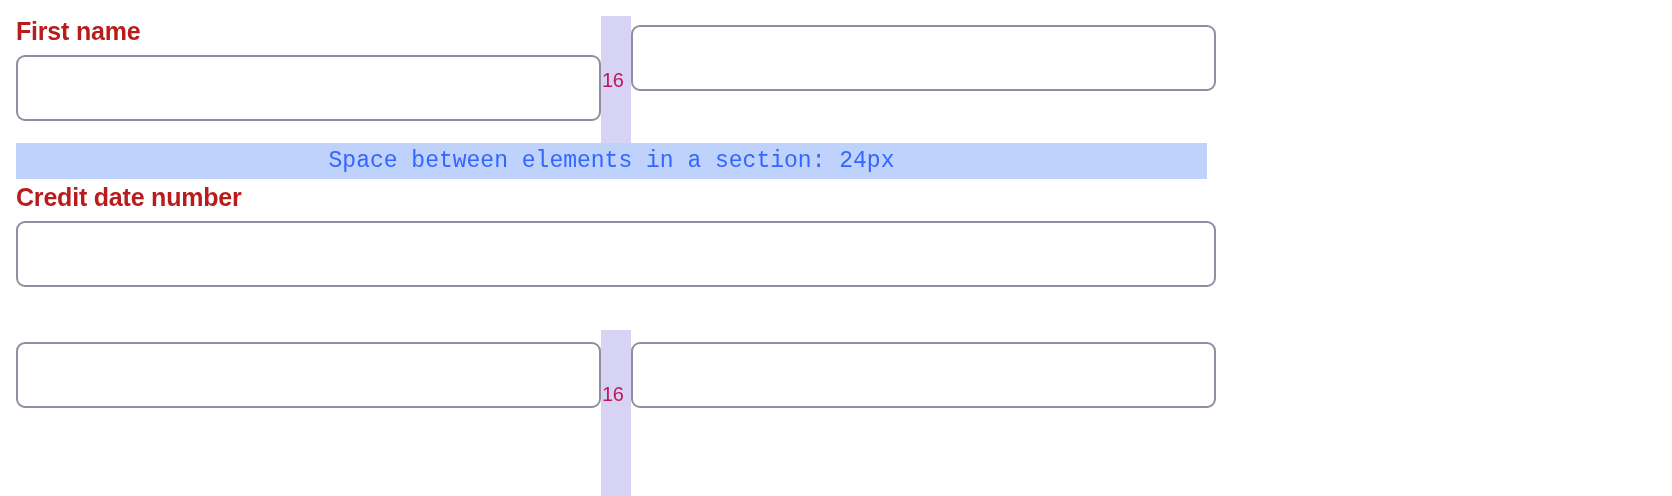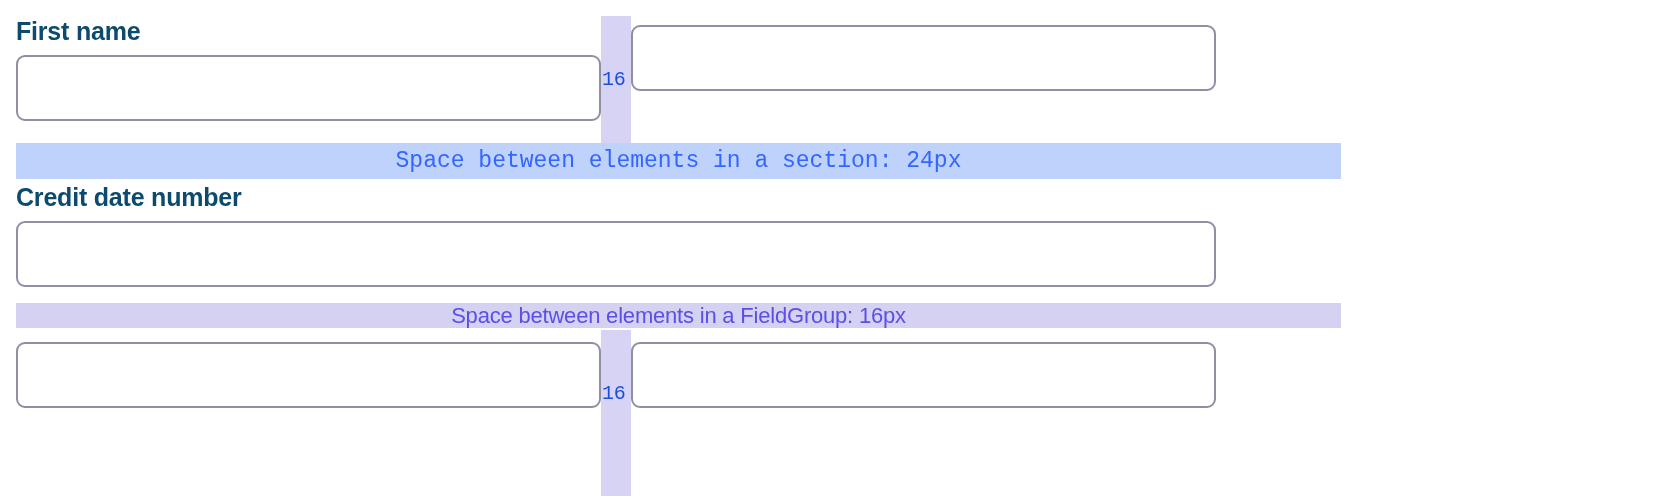--- a/index.html
+++ b/index.html
@@ -35,24 +35,24 @@
   
   .gutter {
     position: absolute;
     width: 30px;
     background: #d7d3f4;
     z-index: 1;
   }
   .gutter .gutter-label {
     position: absolute;
     left: 1px;
-    font-family: Liberation Mono, monospace;
+    font-family: Liberation Sans, sans-serif;
     font-size: 20px;
     line-height: 20px;
-    color: #1d4ed8;
+    color: #be185d;
     letter-spacing: -0.3px;
   }
   .gutter-top { left: 585px; top: 16px; height: 130px; }
   .gutter-top .gutter-label { top: 54px; }
   .gutter-bot { left: 585px; top: 330px; height: 166px; }
   .gutter-bot .gutter-label { top: 54px; }
 
   
   .row {
     position: absolute;
@@ -68,21 +68,21 @@
   .field-left  { left: 0px;   width: 585px; }
   .field-right { left: 615px; width: 585px; }
   .field-full  { left: 0px;   width: 1200px; }
 
   .field-label {
     display: block;
     font-family: "Liberation Sans", sans-serif;
     font-size: 25px;
     font-weight: bold;
     line-height: 30px;
-    color: #0c4a6e;
+    color: #b91c1c;
     letter-spacing: -0.2px;
     white-space: nowrap;
   }
 
   .field-input {
     display: block;
     box-sizing: border-box;
     width: 100%;
     height: 66px;
     margin-top: 9px;
@@ -93,21 +93,21 @@
     font-family: "Liberation Sans", sans-serif;
     font-size: 22px;
     color: #101014;
     padding: 0 14px;
   }
 
   
   .band {
     position: absolute;
     left: 0;
-    width: 1325px;
+    width: 1191px;
     z-index: 2;
     box-sizing: border-box;
     display: flex;
     align-items: center;
     justify-content: center;
   }
   .band-text {
     white-space: nowrap;
   }
 
@@ -170,23 +170,20 @@
       <span class="band-text">Space between elements in a section: 24px</span>
     </div>
 
     <div class="row row-card">
       <div class="field field-full">
         <label class="field-label">Credit date number</label>
         <input class="field-input" type="text" placeholder="" style="">
       </div>
     </div>
 
-    <div class="band band-fieldgroup">
-      <span class="band-text">Space between elements in a FieldGroup: 16px</span>
-    </div>
 
     <div class="row row-expiry">
       <div class="field field-left">
         <input class="field-input" type="text" placeholder="" style="">
       </div>
       <div class="field field-right">
         <input class="field-input" type="text" placeholder="" style="">
       </div>
     </div>
 

